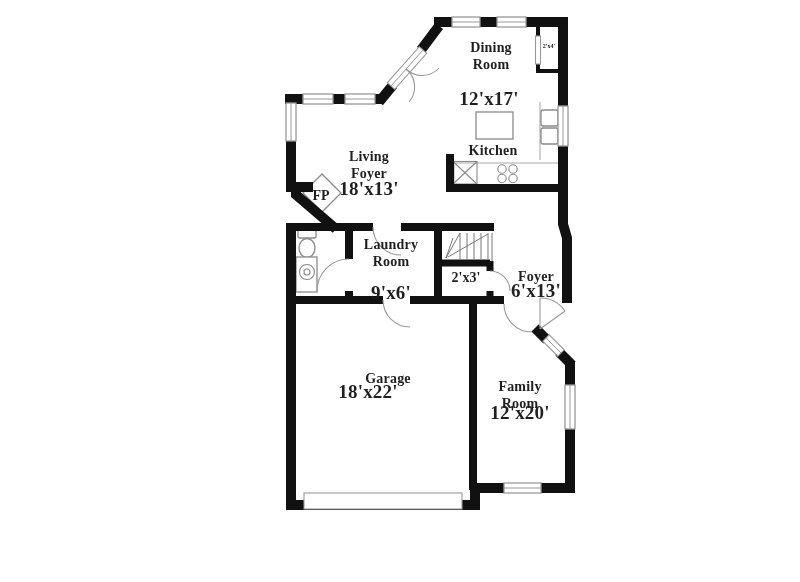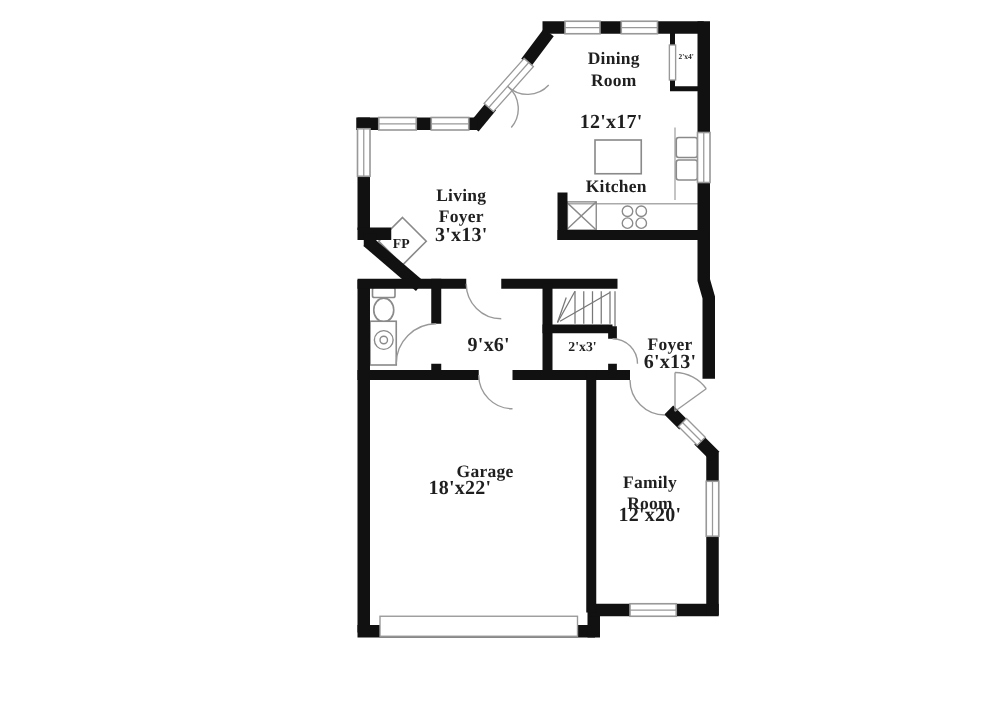--- a/index.html
+++ b/index.html
@@ -23,23 +23,23 @@
   .door{stroke:var(--fixture);stroke-width:1.1;fill:none;}
   .band{fill:#ffffff;stroke:var(--fixture);stroke-width:1.1;}
   .fix{fill:#ffffff;stroke:#8a8a8a;stroke-width:1.3;}
   .fixl{stroke:#8a8a8a;stroke-width:1.1;fill:none;}
   .counter{stroke:#aaaaaa;stroke-width:1.1;fill:none;}
   .stair{stroke:#777777;stroke-width:1;fill:none;}
 
   
   .lbl{position:absolute;transform:translate(-50%,-50%);text-align:center;
        font-weight:bold;font-size:14px;line-height:1.18;color:var(--text);letter-spacing:.2px;}
-  .dims{font-size:16px;white-space:nowrap;}
+  .dims{font-size:19px;white-space:nowrap;}
   .nowrap{white-space:nowrap;}
-  .tiny{font-size:11px;letter-spacing:0;}
+  .tiny{font-size:14px;letter-spacing:0;}
   .micro{font-size:6px;letter-spacing:0;}
 
   
   .footer{position:absolute;left:0;top:518px;width:800px;text-align:center;
           font-size:15.5px;line-height:21px;color:#222222;}
 </style>
 </head>
 <body>
 
 <div class="page">
@@ -196,23 +196,24 @@
 
     <rect class="band" x="284" y="493" width="158" height="16"></rect>
   </svg>
 
   <div class="lbl" style="left:471px;top:57px;width:48px">Dining Room</div>
   <div class="lbl dims" style="left:469px;top:99px">12'x17'</div>
 
   <div class="lbl nowrap" style="left:473px;top:151px">Kitchen</div>
 
   <div class="lbl" style="left:349px;top:166px;width:46px">Living Foyer</div>
-  <div class="lbl dims" style="left:349px;top:189px">3'x13'</div>
-
-  <div class="lbl dims" style="left:371px;top:277px">9'x6'</div>
+  <div class="lbl dims" style="left:349px;top:189px">18'x13'</div>
+
+  <div class="lbl" style="left:371px;top:254px;width:60px">Laundry Room</div>
+  <div class="lbl dims" style="left:371px;top:293px">9'x6'</div>
 
   <div class="lbl nowrap" style="left:516px;top:277px">Foyer</div>
   <div class="lbl dims" style="left:516px;top:291px">6'x13'</div>
 
   <div class="lbl nowrap" style="left:368px;top:379px">Garage</div>
   <div class="lbl dims" style="left:348px;top:392px">18'x22'</div>
 
   <div class="lbl" style="left:500px;top:396px;width:50px">Family Room</div>
   <div class="lbl dims" style="left:500px;top:413px">12'x20'</div>
 

